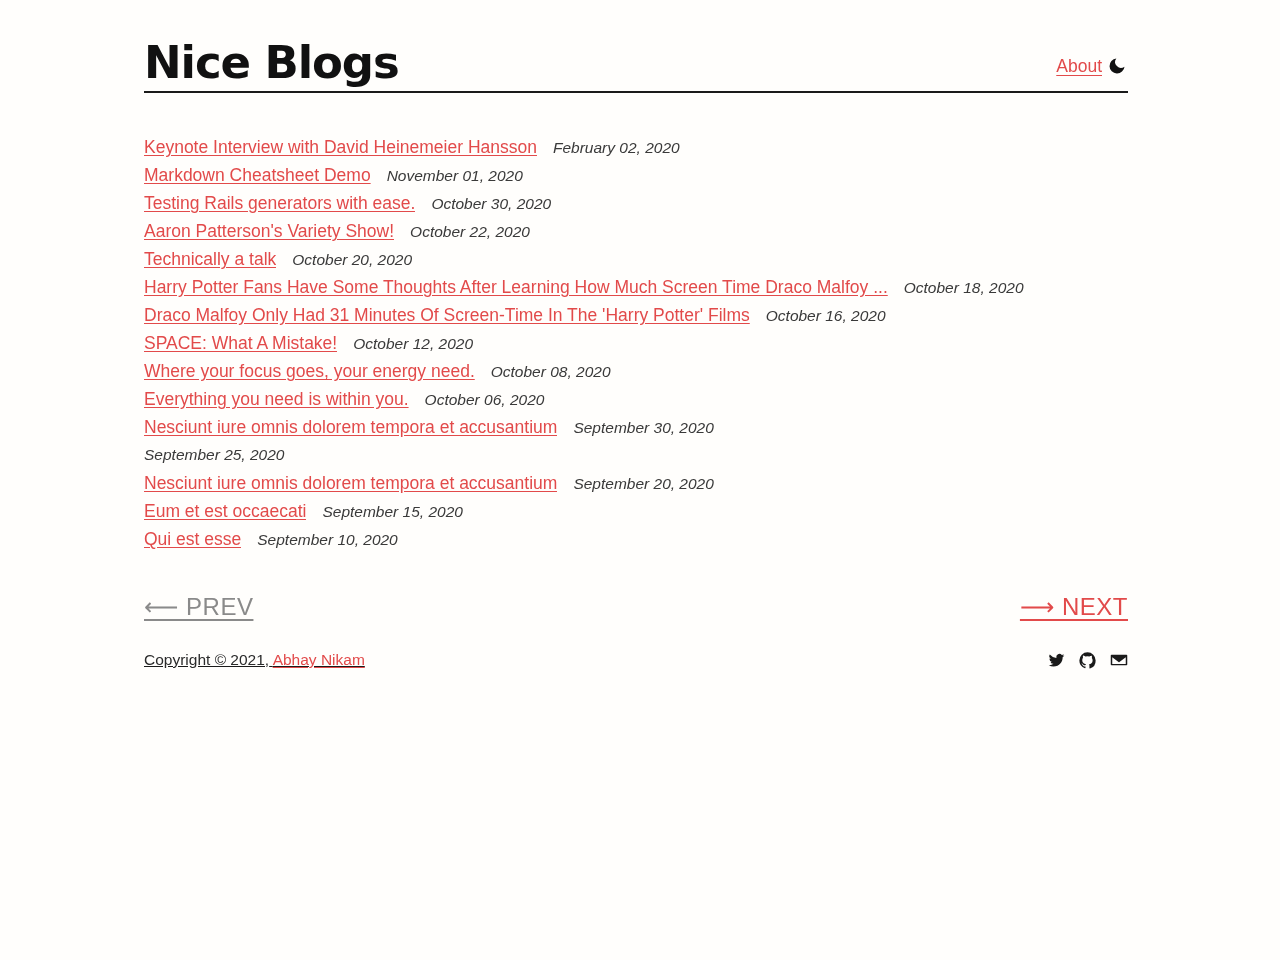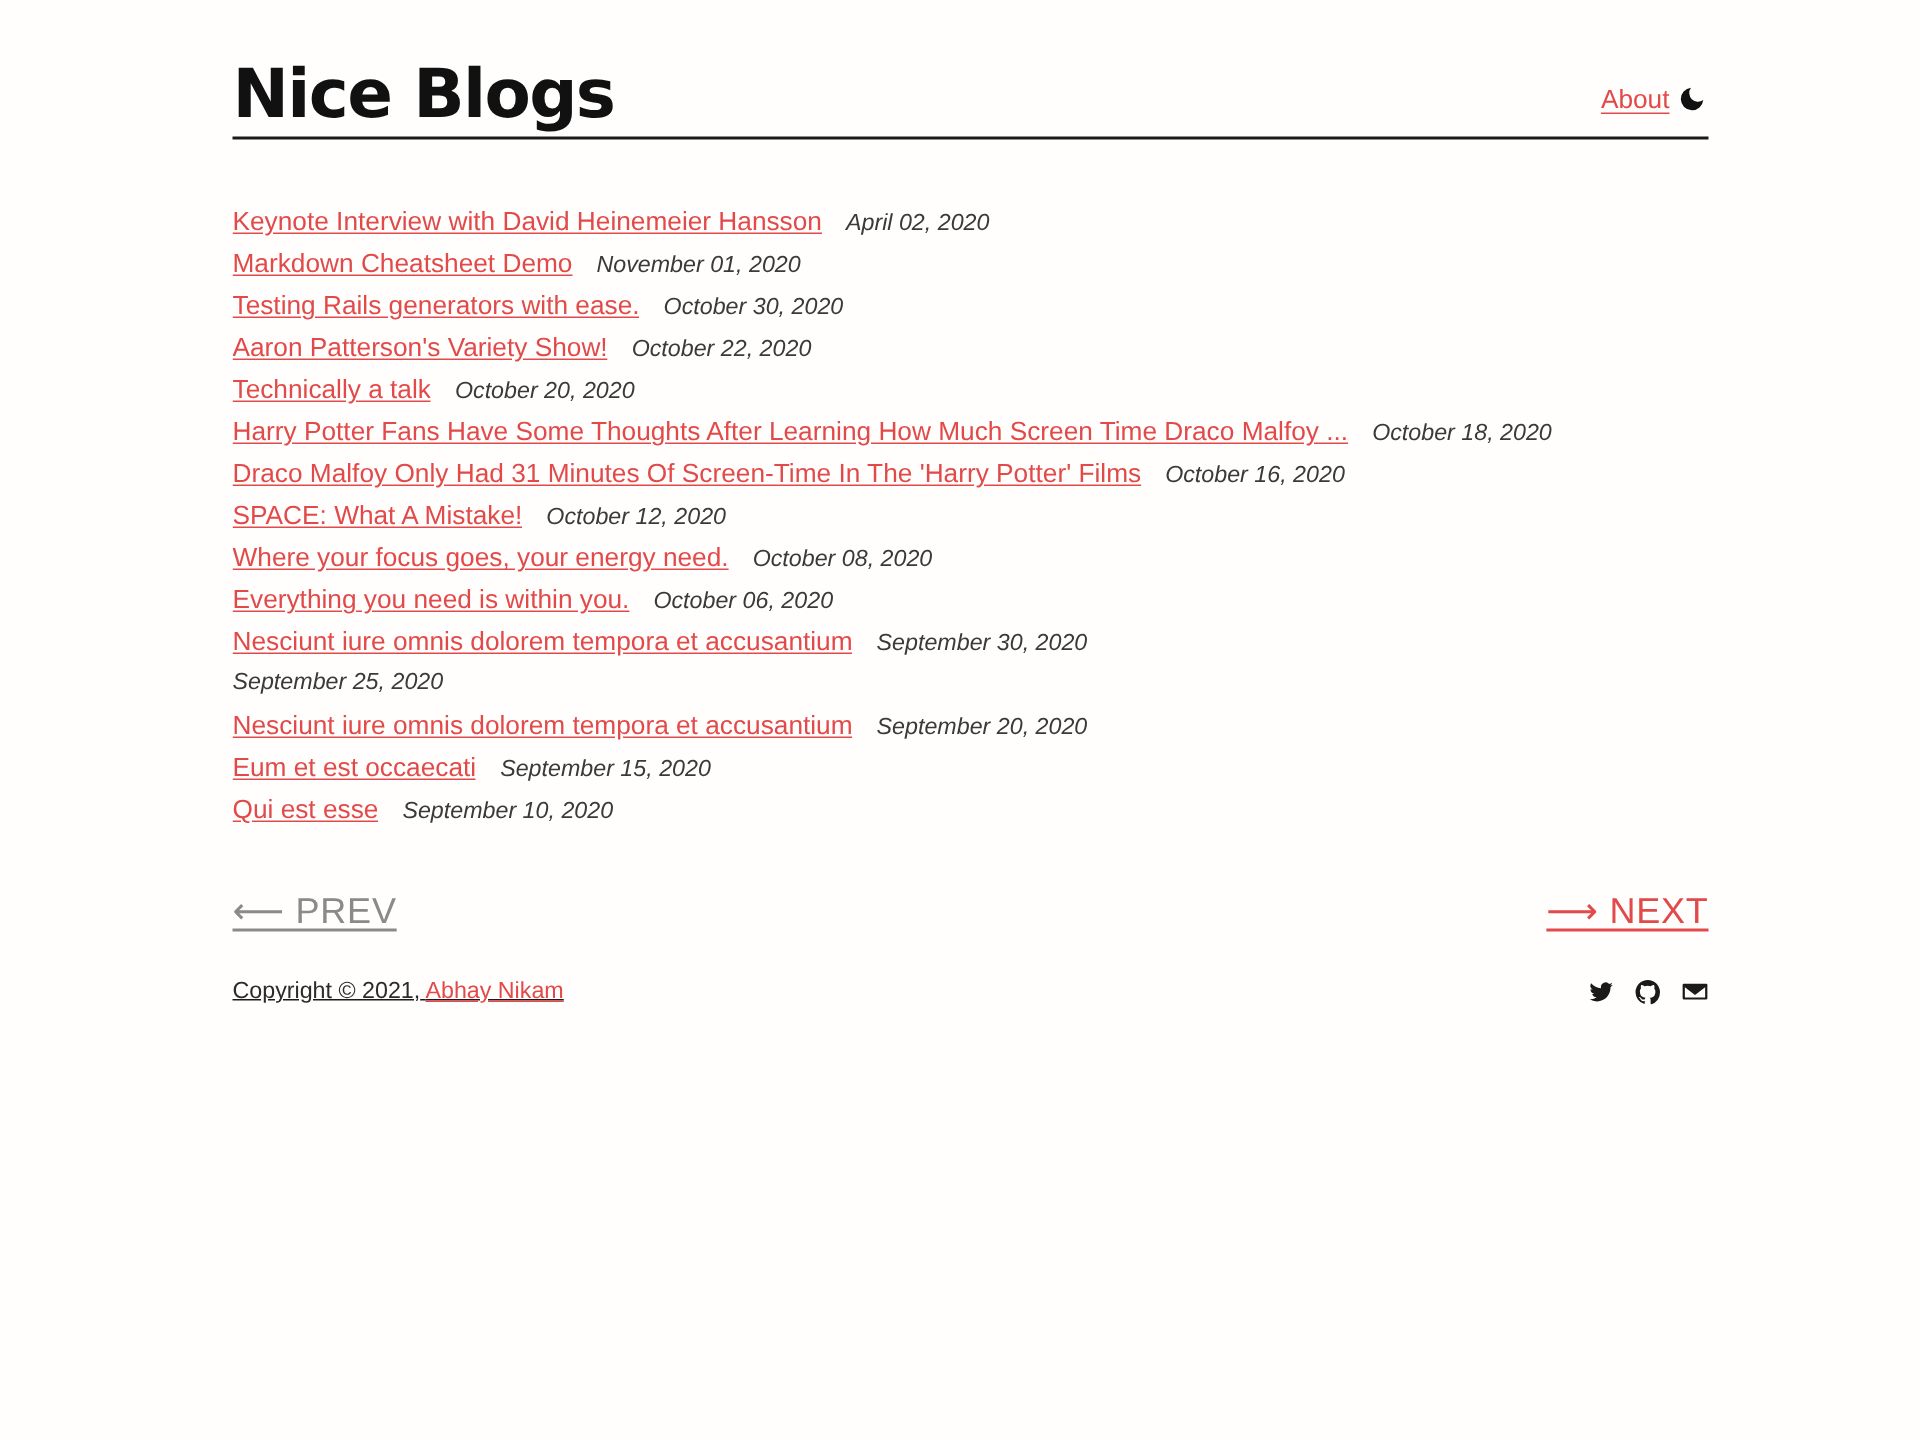--- a/index.html
+++ b/index.html
@@ -12,21 +12,21 @@
     font-family: "Liberation Sans", sans-serif;
     color: #1a1a1a;
   }
   .page {
     width: 1280px;
     height: 960px;
     position: relative;
   }
   .wrap {
     position: absolute;
-    left: 155px;
+    left: 144px;
     top: 0;
     width: 984px;
   }
 
   
   .site-header {
     display: flex;
     align-items: flex-end;
     justify-content: space-between;
     padding-top: 40px;
@@ -161,21 +161,21 @@
             <path d="M21 12.8A9 9 0 1 1 11.2 3a7 7 0 0 0 9.8 9.8z" fill="#111"></path>
           </svg>
         </span>
       </div>
     </header>
 
     <main class="post-list">
 
       <div class="post-row">
         <a class="post-title">Keynote Interview with David Heinemeier Hansson</a>
-        <span class="post-date">April 02, 2020</span>
+        <span class="post-date">February 02, 2020</span>
       </div>
       <div class="post-row">
         <a class="post-title">Markdown Cheatsheet Demo</a>
         <span class="post-date">November 01, 2020</span>
       </div>
       <div class="post-row">
         <a class="post-title">Testing Rails generators with ease.</a>
         <span class="post-date">October 30, 2020</span>
       </div>
       <div class="post-row">

